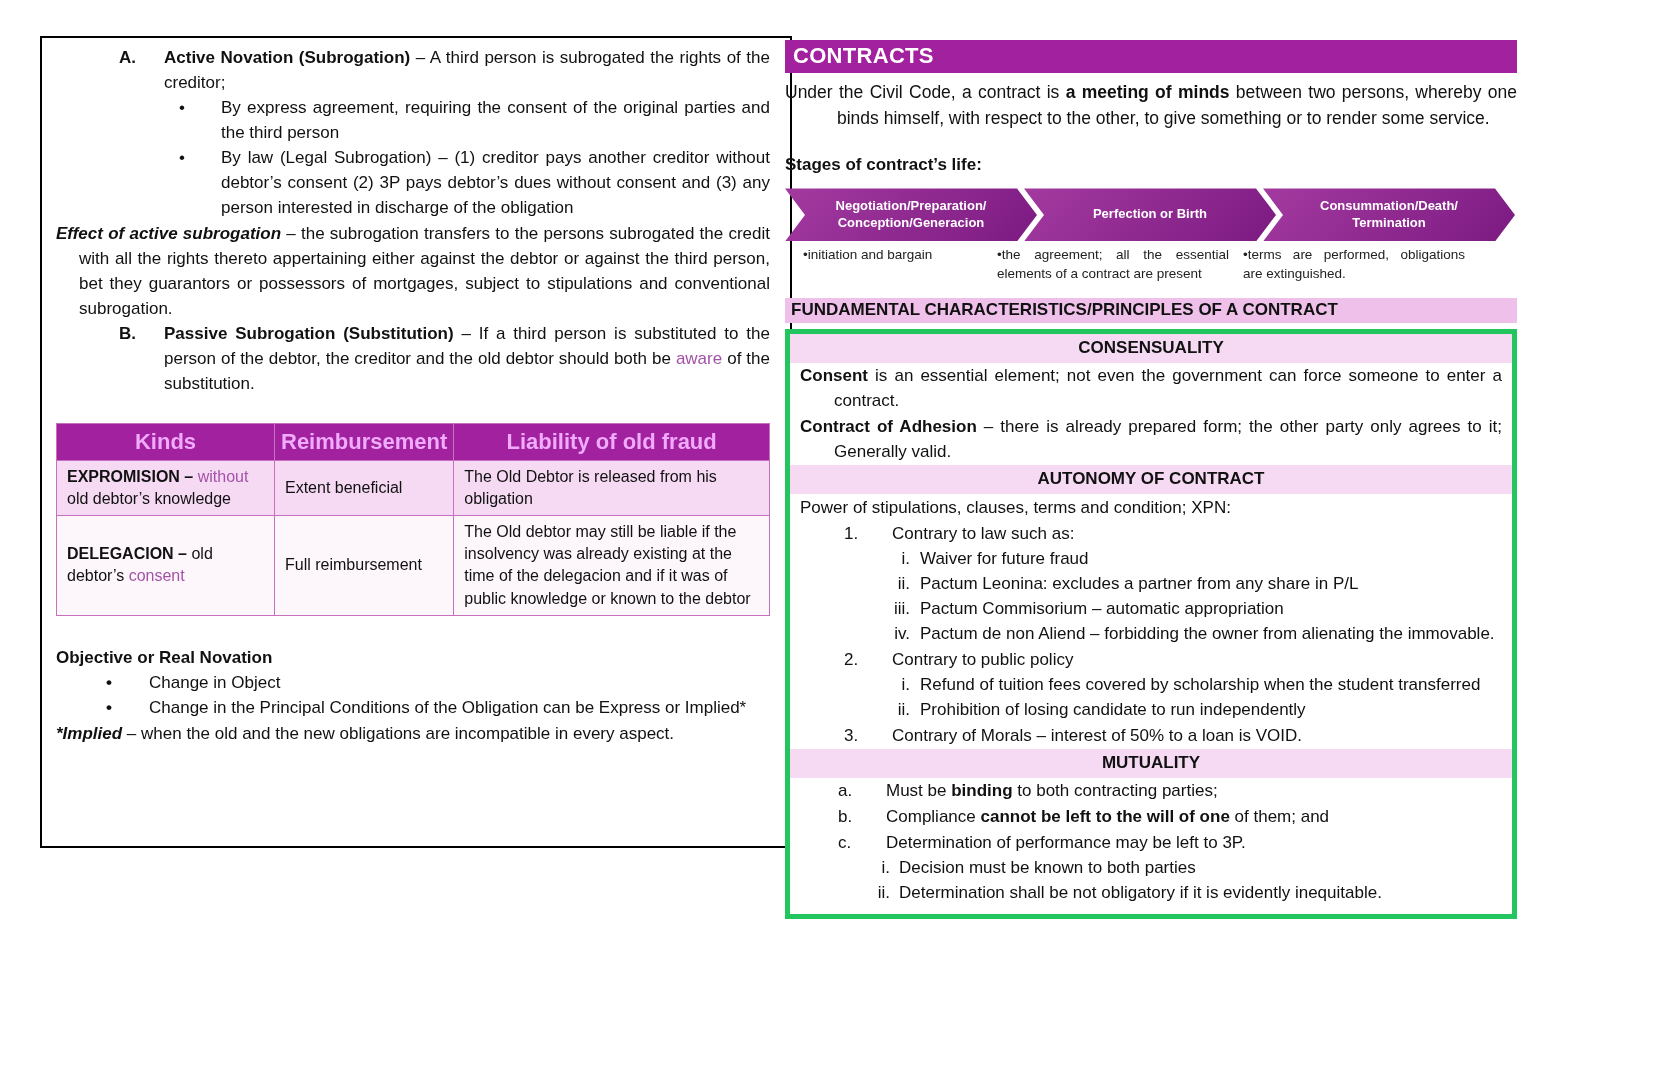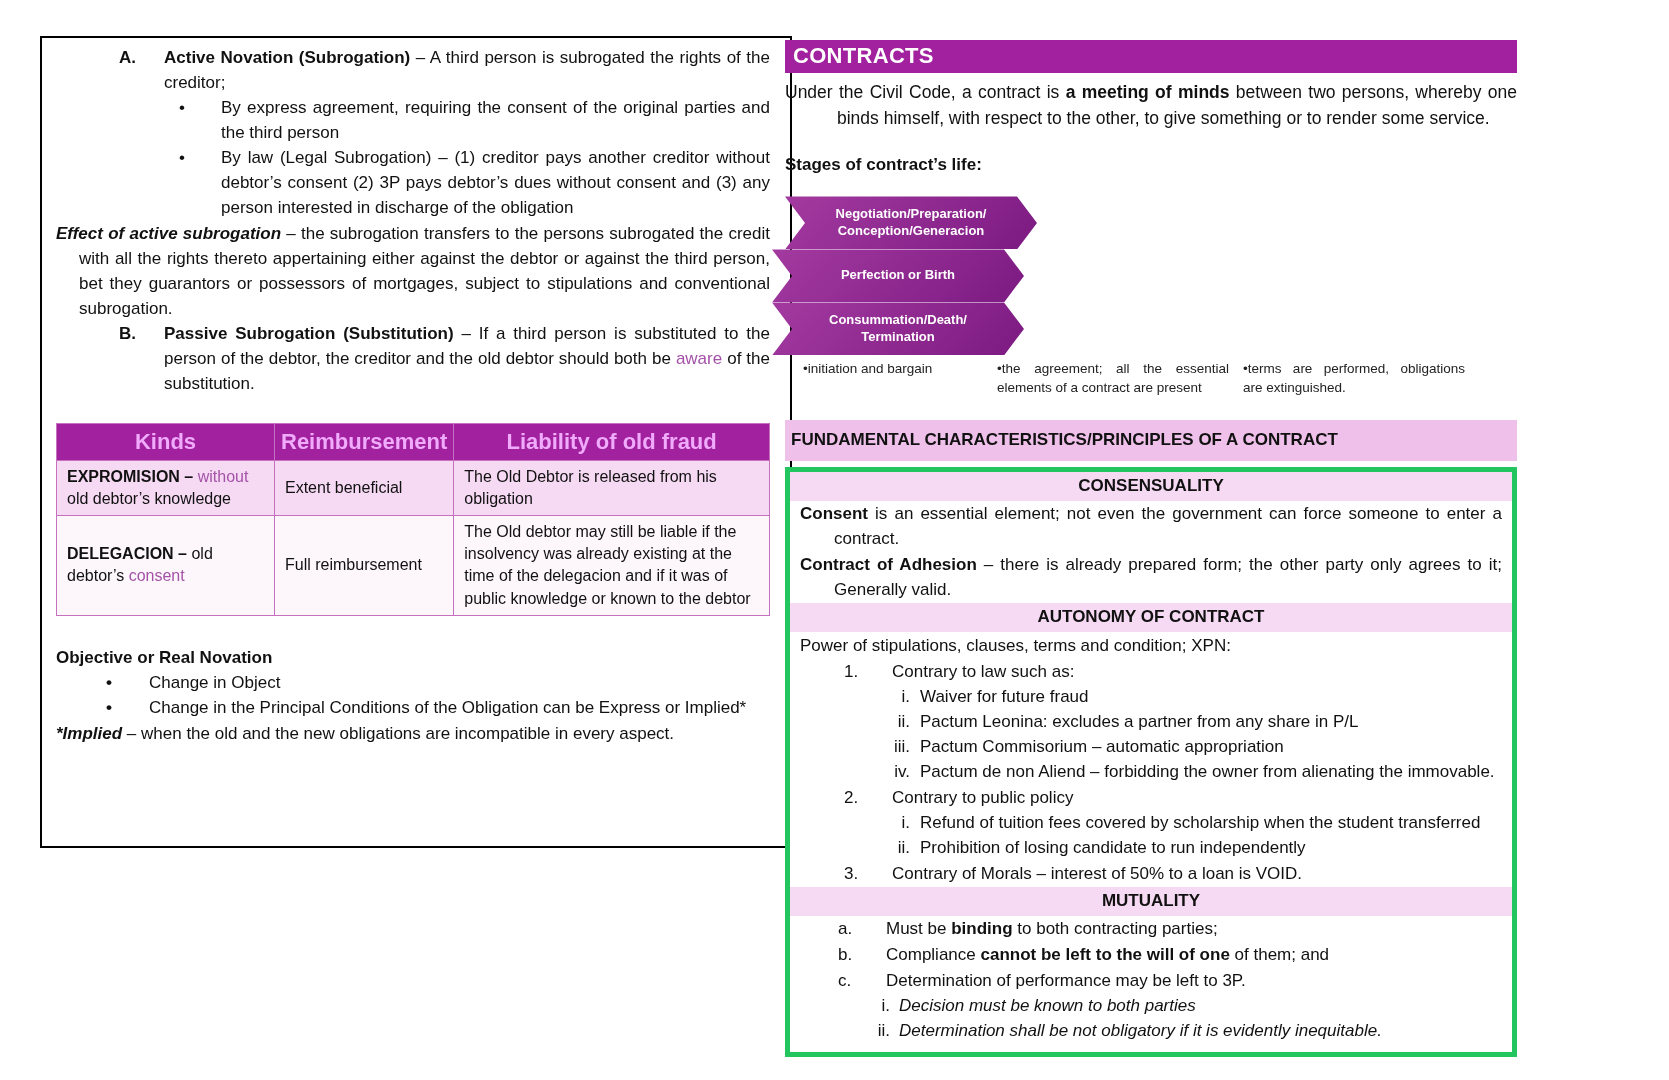--- a/index.html
+++ b/index.html
@@ -52,38 +52,38 @@
     background: #a2219e; color: #fff; font-weight: bold; font-size: 22px;
     height: 33px; display: flex; align-items: center; padding-left: 8px;
     letter-spacing: 0.3px;
   }
   .intro-para {
     margin-top: 7px; text-align: justify; font-size: 17.5px;
     padding-left: 52px; text-indent: -52px;
   }
   .stages-label { margin-top: 22px; font-weight: bold; }
 
-  .chevron-row { margin-top: 18px; display: flex; flex-direction: column; }
+  .chevron-row { margin-top: 10px; display: flex; }
   .chevron {
     width: 252px; height: 53px; color: #fff; font-weight: bold; font-size: 13px;
     line-height: 1.3; display: flex; align-items: center; justify-content: center;
     text-align: center; padding: 0 26px;
     background: linear-gradient(135deg, #a33aa0, #7c1a82);
     clip-path: polygon(0% 0%, calc(100% - 20px) 0%, 100% 50%, calc(100% - 20px) 100%, 0% 100%, 20px 50%);
   }
   .chevron + .chevron { margin-left: -13px; }
 
   .stage-notes { display: flex; gap: 0; margin-top: 5px; font-size: 13.5px; line-height: 1.35; color: #222; }
   .stage-note-1 { width: 212px; padding-left: 18px; }
   .stage-note-2 { width: 246px; text-align: justify; padding-right: 14px; }
   .stage-note-3 { width: 232px; text-align: justify; padding-right: 10px; }
 
   .fundamental-strip {
-    margin-top: 23px; background: #efc0ea; font-weight: bold; font-size: 17px;
-    padding: 8px 6px;
+    margin-top: 15px; background: #efc0ea; font-weight: bold; font-size: 17px;
+    padding: 0 6px;
   }
   .principles-box { margin-top: 6px; border: 5px solid #22c55e; background: #fff; padding-bottom: 8px; }
   .section-strip {
     background: #f6d9f3; font-weight: bold; text-align: center; padding: 2px 0;
   }
   .hang-para {
     margin: 1px 10px 0 10px; padding-left: 34px; text-indent: -34px; text-align: justify;
   }
   .plain-para { margin: 2px 10px 0 10px; text-align: justify; }
 
@@ -92,21 +92,21 @@
   .num-row .num-body { flex: 1; text-align: justify; }
   .rom-row { display: flex; margin: 0 10px 0 88px; }
   .rom-row .rom { flex: 0 0 32px; text-align: right; margin-right: 10px; }
   .rom-row .rom-body { flex: 1; text-align: justify; }
 
   .mut-row { display: flex; margin: 1px 10px 0 48px; }
   .mut-row .num { flex: 0 0 48px; }
   .mut-row .mut-body { flex: 1; text-align: justify; }
   .mut-sub-row { display: flex; margin: 0 10px 0 74px; }
   .mut-sub-row .rom { flex: 0 0 26px; text-align: right; margin-right: 9px; }
-  .mut-sub-row .rom-body { flex: 1; font-style: italic; }
+  .mut-sub-row .rom-body { flex: 1; }
 </style>
 </head>
 <body>
 
 <section class="left-panel">
 
   <div class="item-row sec-row">
     <span class="marker">A.</span>
     <span class="body"><span class="bold">Active Novation (Subrogation)</span><span> – A third person is subrogated the rights of the creditor;</span></span>
   </div>

